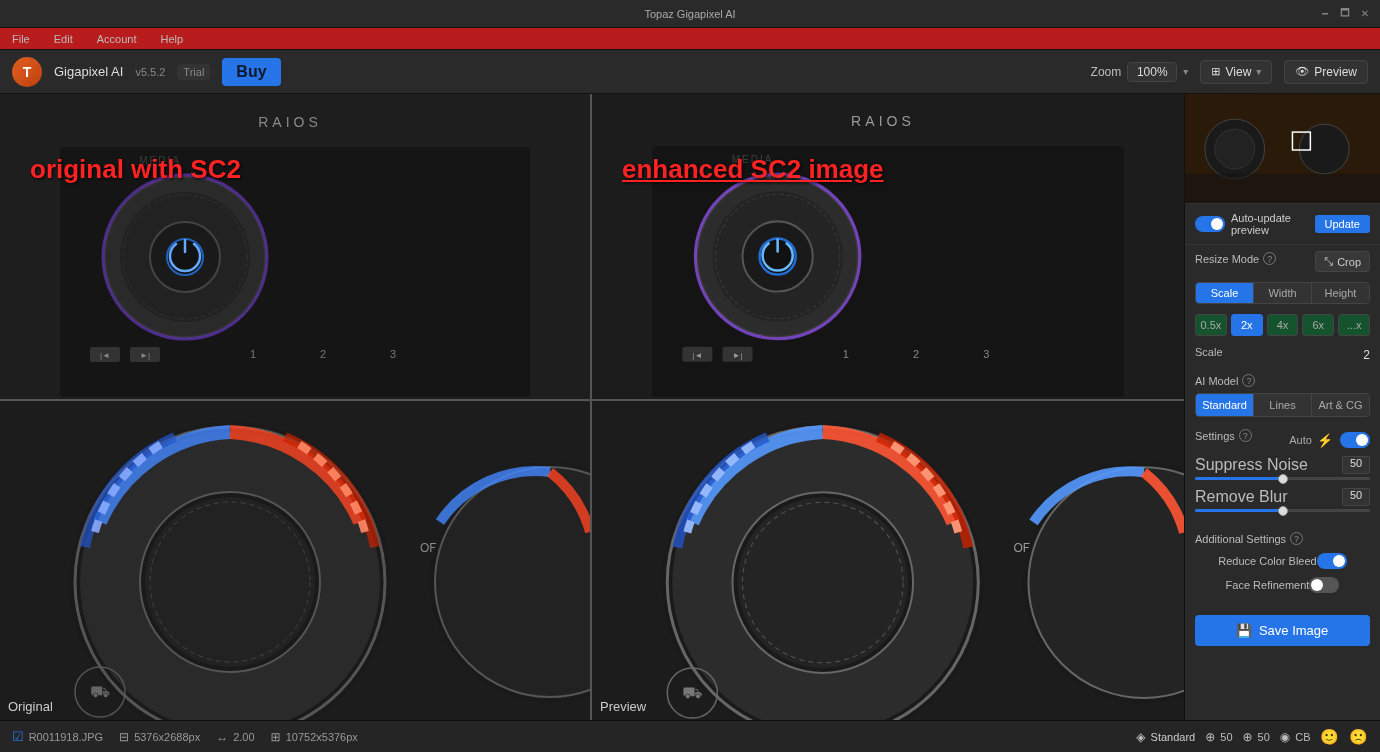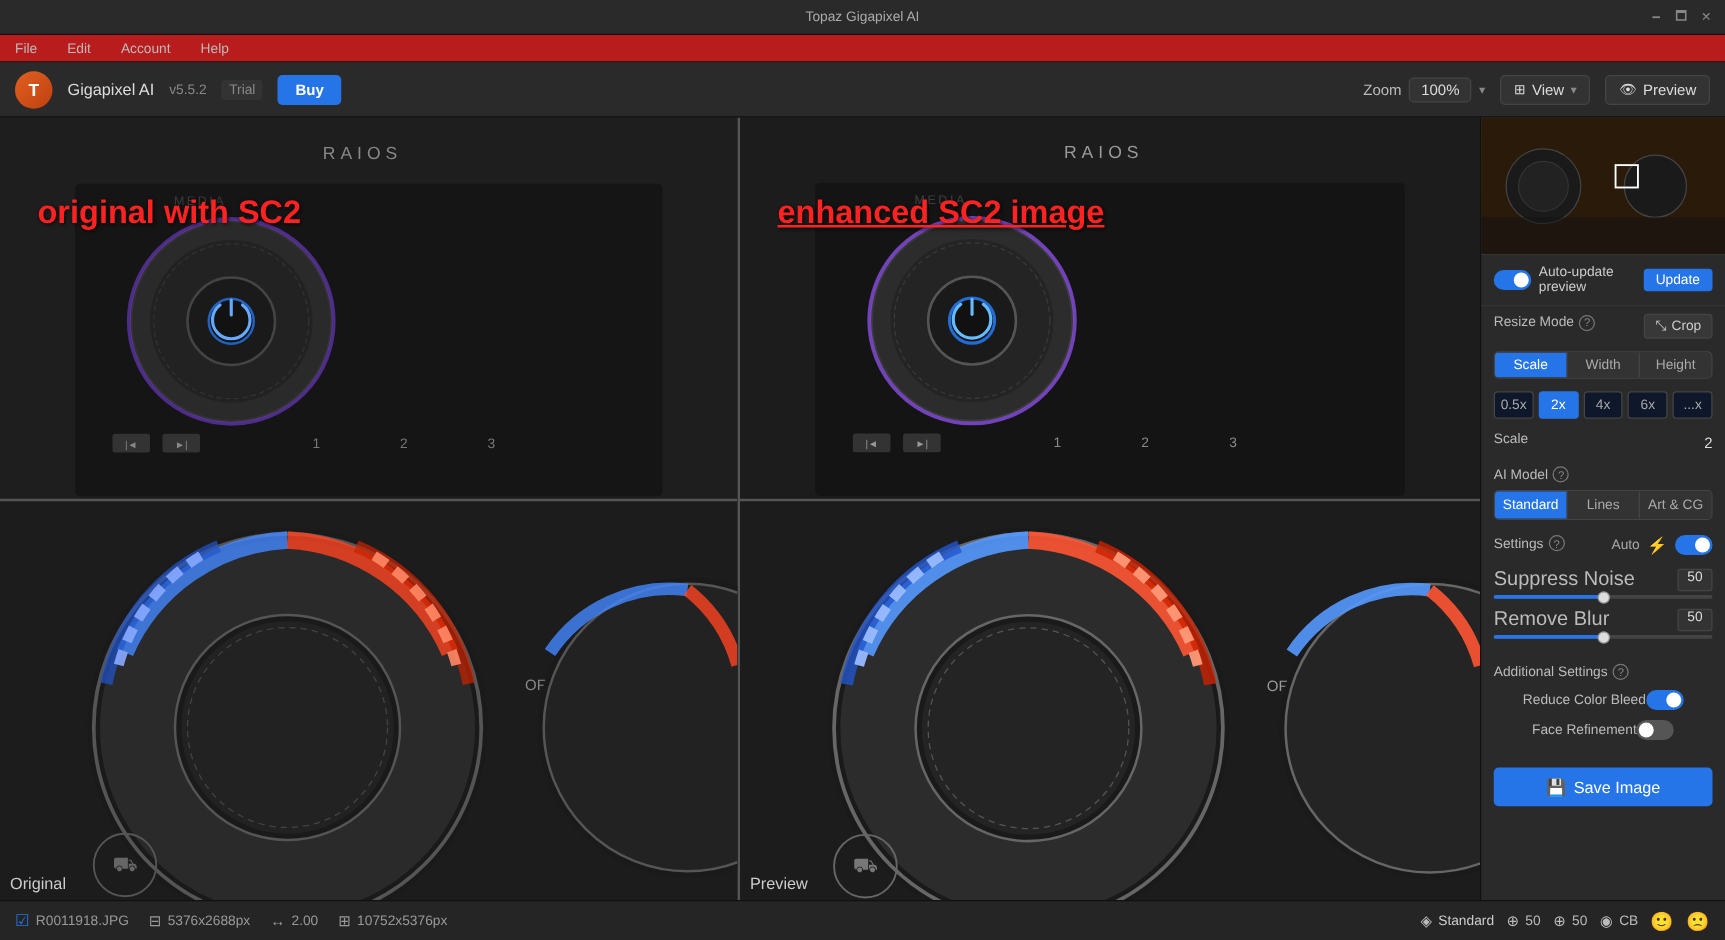--- a/index.html
+++ b/index.html
@@ -96,25 +96,25 @@
     }
     .trial-badge {
       font-size: 11px;
       color: #888;
       background: #333;
       padding: 2px 6px;
       border-radius: 3px;
     }
     .buy-btn {
       background: #2575e8;
-      color: #ffffff;
+      color: #0f172a;
       border: none;
       padding: 5px 14px;
       border-radius: 4px;
-      font-size: 12px;
+      font-size: 16px;
       cursor: pointer;
       font-weight: 600;
     }
     .toolbar-spacer { flex: 1; }
     .zoom-control {
       display: flex;
       align-items: center;
       gap: 6px;
       font-size: 12px;
       color: #bbb;
@@ -320,21 +320,21 @@
 
     
     .scale-btns {
       display: flex;
       margin: 6px 10px;
       gap: 4px;
     }
     .scale-btn {
       flex: 1;
       padding: 4px 0;
-      background: #0f172a;
+      background: #14532d;
       border: 1px solid #444;
       border-radius: 3px;
       color: #aaa;
       font-size: 11px;
       cursor: pointer;
       text-align: center;
     }
     .scale-btn.active {
       background: #2575e8;
       border-color: #2575e8;
@@ -401,21 +401,21 @@
     }
     .ai-tab2:last-child { border-right: none; }
 
     
     .settings-section {
       padding: 6px 10px;
     }
 
     .settings-header {
       display: flex;
-      align-items: flex-start;
+      align-items: flex-end;
       justify-content: space-between;
       margin-bottom: 8px;
     }
 
     .settings-right {
       display: flex;
       align-items: center;
       gap: 6px;
     }
 

